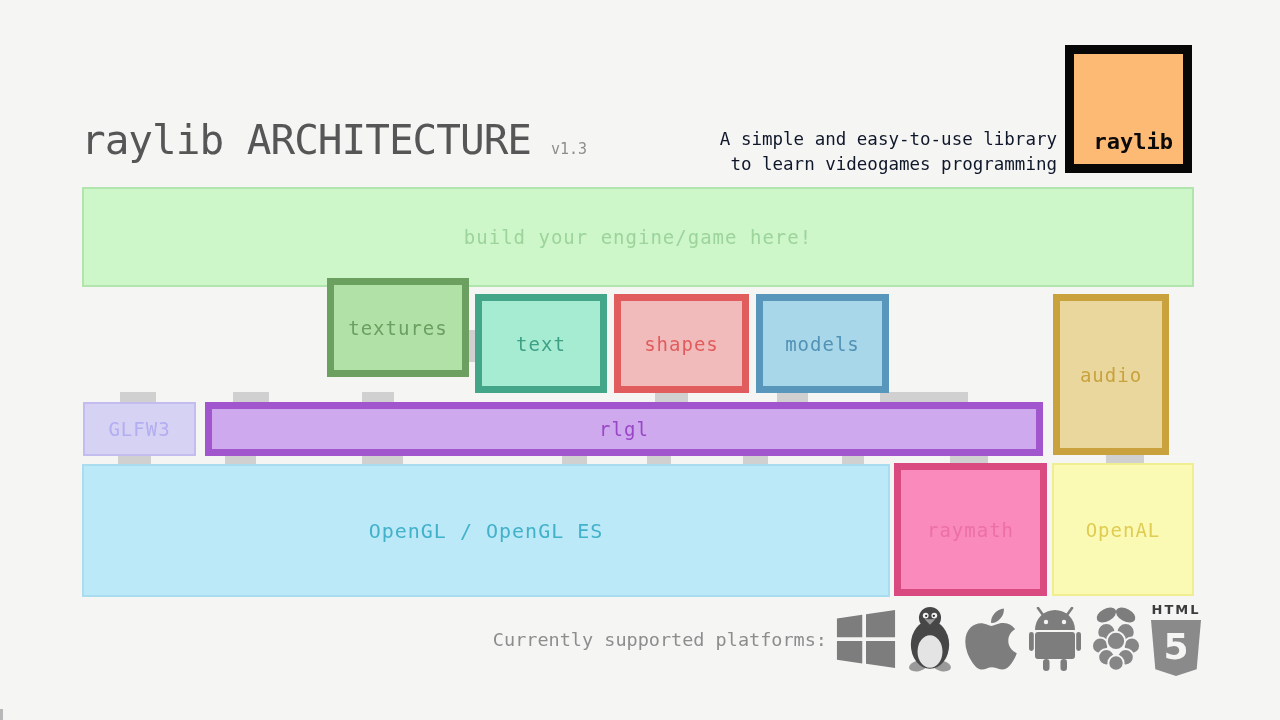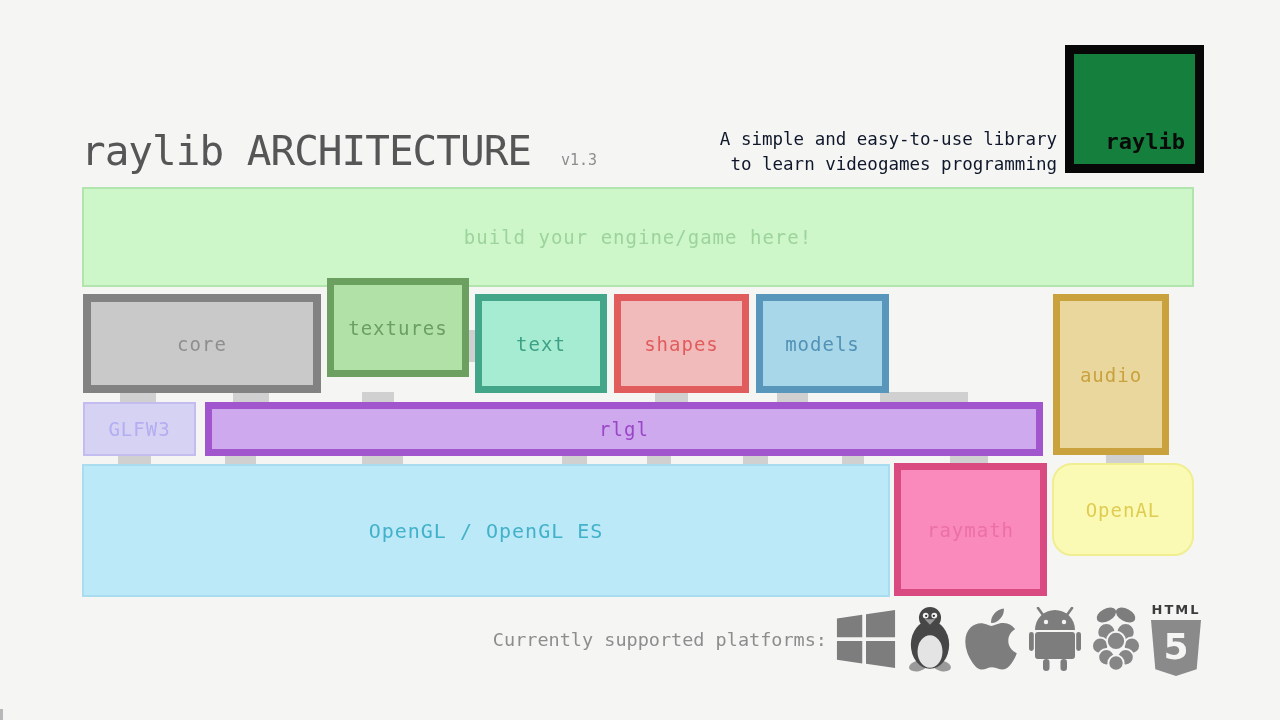--- a/index.html
+++ b/index.html
@@ -3,25 +3,25 @@
 <meta charset="utf-8">
 <style>
   html,body{margin:0;padding:0;background:#e0e0e0;}
   *{box-sizing:border-box;}
   .canvas{
     position:relative;width:1280px;height:720px;background:#f5f5f4;
     font-family:"DejaVu Sans Mono","Liberation Mono",monospace;
     overflow:hidden;margin:0 auto;
   }
   
-  .title-row{position:absolute;left:81px;top:127px;display:flex;align-items:baseline;gap:30px;justify-content:flex-end;}
+  .title-row{position:absolute;left:81px;top:116px;display:flex;align-items:baseline;gap:20px;justify-content:flex-end;}
   .title{font-size:41px;color:#565656;letter-spacing:-1px;white-space:nowrap;}
   .version{font-size:15px;color:#8d8d8d;}
   .tagline{position:absolute;right:223px;top:127px;text-align:right;font-size:17.5px;line-height:25px;color:#0f172a;white-space:nowrap;}
-  .logo{position:absolute;left:1065px;top:45px;width:139px;height:128px;border:9px solid #070707;background:#15803d;padding-left:44px;}
+  .logo{position:absolute;left:1065px;top:45px;width:127px;height:128px;border:9px solid #070707;background:#fdba74;padding-left:44px;}
   .logo-text{position:absolute;right:10px;bottom:10px;font-size:22px;font-weight:bold;color:#0a0a0a;letter-spacing:0;}
   
   .box{position:absolute;display:flex;align-items:center;justify-content:center;
        border-style:solid;border-width:2px;font-size:19px;letter-spacing:1px;z-index:2;white-space:nowrap;}
   .tab{position:absolute;background:#d0d0d0;z-index:1;}
   
   .platforms-label{position:absolute;left:395px;top:629px;width:432px;text-align:right;font-size:18.5px;color:#8d8d8d;white-space:nowrap;}
   .icons{position:absolute;left:836px;top:600px;width:365px;height:77px;display:flex;align-items:center;gap:11px;}
   .icon{flex:0 0 auto;}
   .html5-icon{position:relative;width:50px;height:74px;}
@@ -62,23 +62,20 @@
   <div class="tab" style="left:647px;top:455px;width:24px;height:10px"></div>
   <div class="tab" style="left:743px;top:455px;width:25px;height:10px"></div>
   <div class="tab" style="left:842px;top:455px;width:22px;height:10px"></div>
   <div class="tab" style="left:950px;top:455px;width:38px;height:10px"></div>
   <div class="tab" style="left:1106px;top:454px;width:38px;height:11px"></div>
 
   <div class="box" style="left: 82px; top: 187px; width: 1112px; height: 100px; background-color: rgb(205, 246, 201); border-color: rgb(178, 229, 174); color: rgb(157, 212, 155);">
     <span>build your engine/game here!</span>
   </div>
 
-  <div class="box" style="left: 83px; top: 294px; width: 238px; height: 99px; border-width: 8px; background-color: rgb(201, 201, 201); border-color: rgb(130, 130, 130); color: rgb(142, 142, 142);">
-    <span>core</span>
-  </div>
   <div class="box" style="left: 327px; top: 278px; width: 142px; height: 99px; border-width: 7px; background-color: rgb(177, 225, 166); border-color: rgb(107, 160, 97); color: rgb(107, 159, 97);">
     <span>textures</span>
   </div>
   <div class="box" style="left: 475px; top: 294px; width: 132px; height: 99px; border-width: 7px; background-color: rgb(166, 236, 211); border-color: rgb(68, 166, 137); color: rgb(62, 161, 134);">
     <span>text</span>
   </div>
   <div class="box" style="left: 614px; top: 294px; width: 135px; height: 99px; border-width: 7px; background-color: rgb(241, 187, 187); border-color: rgb(225, 93, 93); color: rgb(225, 93, 93);">
     <span>shapes</span>
   </div>
   <div class="box" style="left: 756px; top: 294px; width: 133px; height: 99px; border-width: 7px; background-color: rgb(168, 215, 233); border-color: rgb(88, 151, 187); color: rgb(82, 146, 182);">
@@ -94,21 +91,21 @@
   <div class="box" style="left: 205px; top: 402px; width: 838px; height: 54px; border-width: 7px; background-color: rgb(207, 169, 238); border-color: rgb(162, 86, 206); color: rgb(154, 70, 200);">
     <span>rlgl</span>
   </div>
 
   <div class="box" style="left: 82px; top: 464px; width: 808px; height: 133px; font-size: 20px; background-color: rgb(188, 233, 247); border-color: rgb(169, 220, 238); color: rgb(66, 177, 202);">
     <span>OpenGL / OpenGL ES</span>
   </div>
   <div class="box" style="left: 894px; top: 463px; width: 153px; height: 133px; border-width: 7px; background-color: rgb(249, 138, 187); border-color: rgb(217, 74, 129); color: rgb(236, 111, 166);">
     <span>raymath</span>
   </div>
-  <div class="box" style="left: 1052px; top: 463px; width: 142px; height: 93px; background-color: rgb(251, 250, 181); border-color: rgb(240, 238, 144); color: rgb(223, 204, 82); border-radius: 20px;">
+  <div class="box" style="left: 1052px; top: 463px; width: 142px; height: 133px; background-color: rgb(251, 250, 181); border-color: rgb(240, 238, 144); color: rgb(223, 204, 82);">
     <span>OpenAL</span>
   </div>
 
   <div class="platforms-label">Currently supported platforms:</div>
 
   <div class="icons">
 
     <svg class="icon" width="60" height="64" viewBox="0 0 64 64">
       <g fill="#7d7d7d">
         <path d="M1 10 L28 6 V30 H1 Z"></path>

